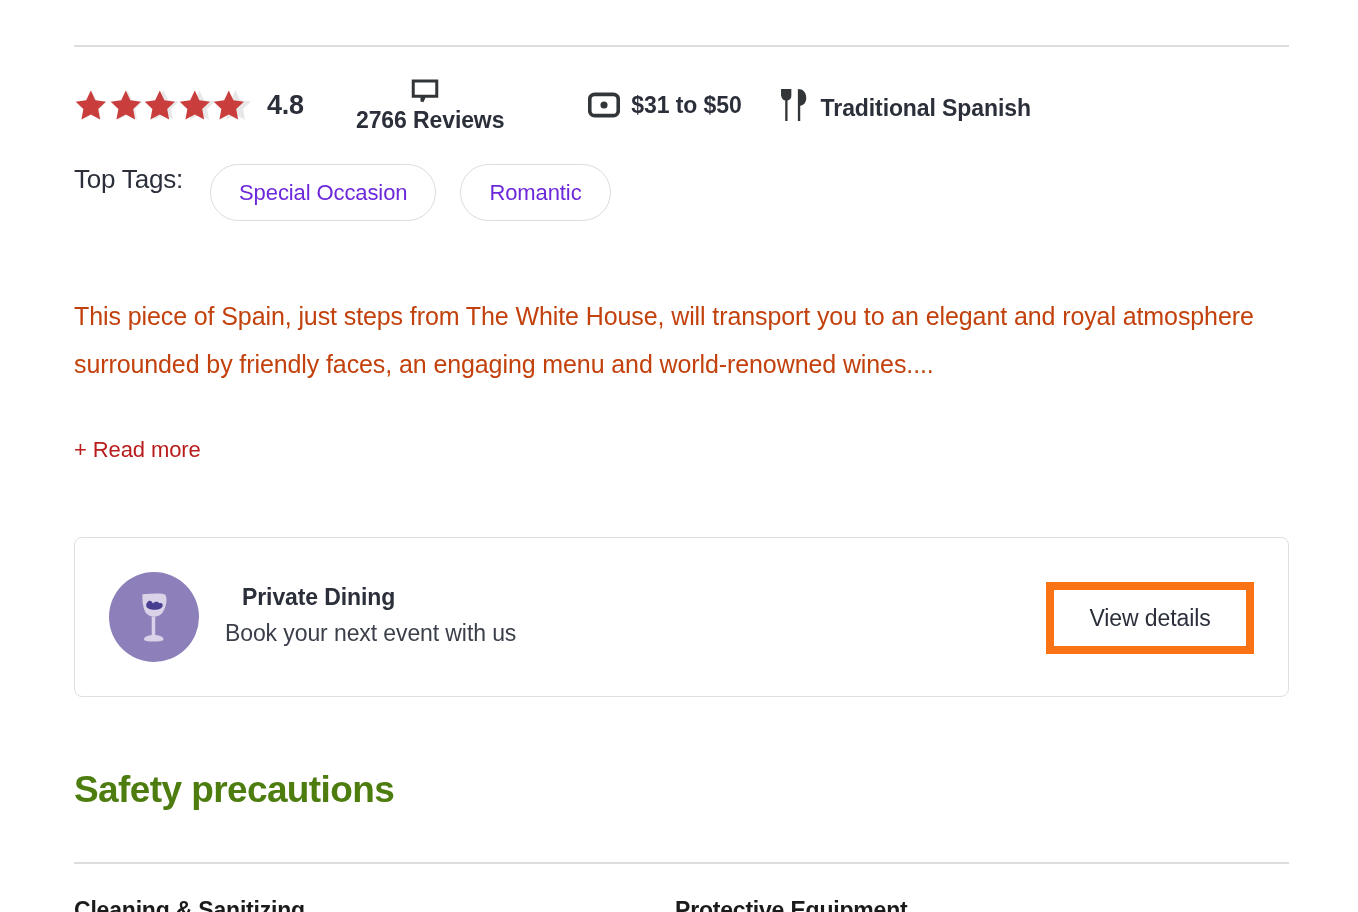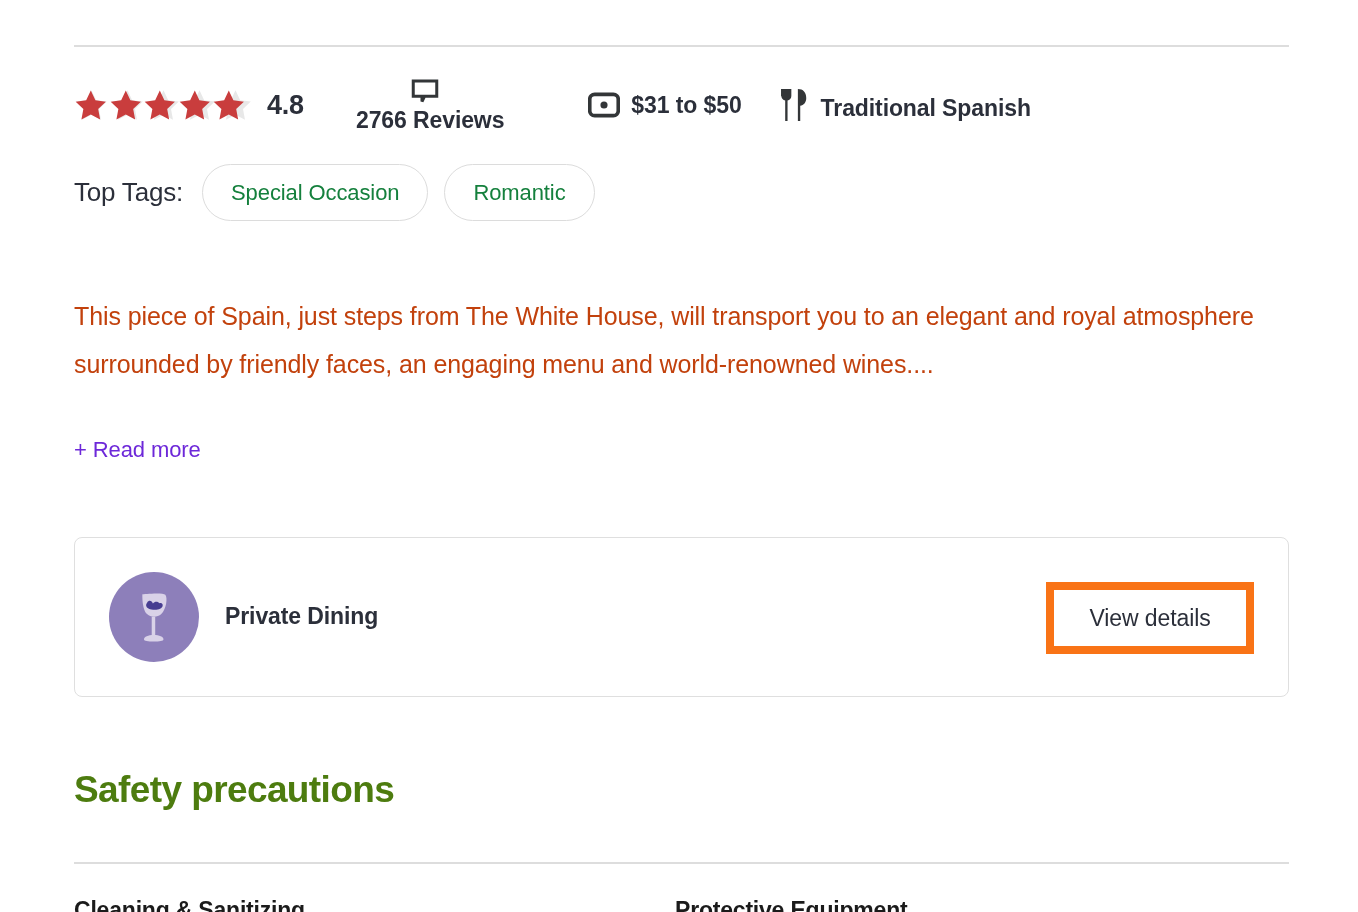--- a/index.html
+++ b/index.html
@@ -88,21 +88,22 @@
   .meta-item.reviews { margin-left: 52px; flex-direction: column; }
   .meta-item.price { margin-left: 40px; padding-left: 44px; }
   .meta-item.cuisine { margin-left: 38px; align-items: flex-end; }
 
   
   .tags-row {
     position: absolute;
     left: 74px;
     top: 164px;
     display: flex;
-    align-items: center;
+    align-items: flex-start;
+    gap: 8px;
   }
   .tags-label {
     font-size: 26px;
     font-weight: 400;
     color: #2b2f3a;
     margin-right: 19px;
     letter-spacing: -0.2px;
   }
   .tag-pill {
     height: 57px;
@@ -111,42 +112,42 @@
     background: #ffffff;
     display: flex;
     align-items: center;
     justify-content: center;
     padding: 0 28px;
     margin-right: 16px;
     cursor: pointer;
   }
   .tag-pill span {
     font-size: 22px;
-    color: #15803d;
+    color: #6d28d9;
     letter-spacing: -0.1px;
     white-space: nowrap;
   }
 
   
   .description {
     position: absolute;
     left: 74px;
     top: 292px;
     width: 1180px;
     font-size: 25px;
     line-height: 48px;
     color: #c2410c;
     letter-spacing: -0.1px;
   }
   .read-more {
     position: absolute;
     left: 74px;
     top: 437px;
     font-size: 22px;
-    color: #6d28d9;
+    color: #b91c1c;
     cursor: pointer;
     letter-spacing: -0.1px;
   }
 
   
   .pd-card {
     position: absolute;
     left: 74px;
     top: 537px;
     width: 1215px;
@@ -173,20 +174,21 @@
     justify-content: center;
     flex: none;
   }
   .pd-text { margin-left: 26px; }
   .pd-title {
     font-size: 23px;
     font-weight: 600;
     color: #2b2f3a;
     line-height: 1.3;
     letter-spacing: -0.1px;
+    margin-left: 17px;
   }
   .pd-sub {
     font-size: 23px;
     font-weight: 400;
     color: #3a3f4a;
     line-height: 1.5;
     margin-top: 3px;
     letter-spacing: -0.1px;
   }
   .pd-btn {
@@ -330,20 +332,21 @@
       <div class="pd-avatar">
         <svg width="46" height="54" viewBox="0 0 34 40">
           <path d="M8.4 3.2 C8.4 3.2 23.6 1.6 25.4 3.6 C27.2 5.6 26.2 14.4 22.4 17.8 C19.4 20.5 14.4 20.5 11.6 17.6 C8.0 13.9 8.4 3.2 8.4 3.2 Z" fill="#d9d2e8"></path>
           <path d="M16.6 19.8 L16.6 33.6" stroke="#d9d2e8" stroke-width="2.6" fill="none"></path>
           <path d="M9.6 36.6 C9.6 34.6 12.6 33.4 16.8 33.4 C21.0 33.4 24.0 34.6 24.0 36.6 C24.0 37.6 21.0 38.2 16.8 38.2 C12.6 38.2 9.6 37.6 9.6 36.6 Z" fill="#d9d2e8"></path>
           <path d="M12.0 9.2 C13.4 7.0 15.6 8.2 16.2 10.0 C17.6 8.0 20.0 8.4 21.2 9.8 C22.6 9.2 23.8 10.4 23.4 11.8 C23.0 13.4 20.6 14.6 17.6 14.6 C14.2 14.6 11.4 13.4 11.2 11.6 C11.1 10.6 11.5 9.8 12.0 9.2 Z" fill="#473d91"></path>
         </svg>
       </div>
       <div class="pd-text">
         <div class="pd-title">Private Dining</div>
+        <div class="pd-sub">Book your next event with us</div>
       </div>
     </div>
     <div class="pd-btn">
       <span>View details</span>
     </div>
   </div>
 
   <div class="safety-title">Safety precautions</div>
   <div class="divider safety"></div>
   <div class="safety-col left">Cleaning &amp; Sanitizing</div>

